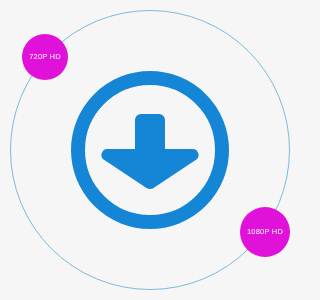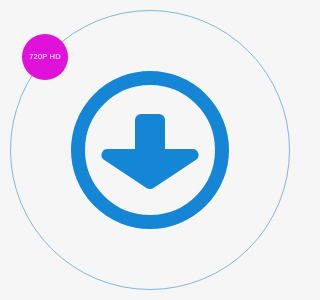--- a/index.html
+++ b/index.html
@@ -73,14 +73,17 @@
       <circle cx="150" cy="150" r="72" fill="none" stroke="#1585d6" stroke-width="14"></circle>
 
       <path fill="#1585d6" d="M135,120 a6,6 0 0 1 6,-6 h18 a6,6 0 0 1 6,6 V149 H192 a6,6 0 0 1 4.800000000000001,10.2 L155,187 a7,7 0 0 1 -10,0 L103.2,159.2 a6,6 0 0 1 4.800000000000001,-10.2 H135 Z"></path>
     </g>
   </svg>
 
   <div class="badge" id="badge-720" style="background: rgb(224, 18, 217); width: 46px; height: 46px; left: 22px; top: 34px;">
     <span class="badge-label" style="color: rgb(255, 255, 255);">720P HD</span>
   </div>
 
+  <div class="badge" id="badge-1080" style="background: rgb(224, 18, 217); width: 50px; height: 50px; left: 240px; top: 207px;">
+    <span class="badge-label" style="color: rgb(255, 255, 255);">1080P HD</span>
+  </div>
 
 </div>
 
 </body></html>

